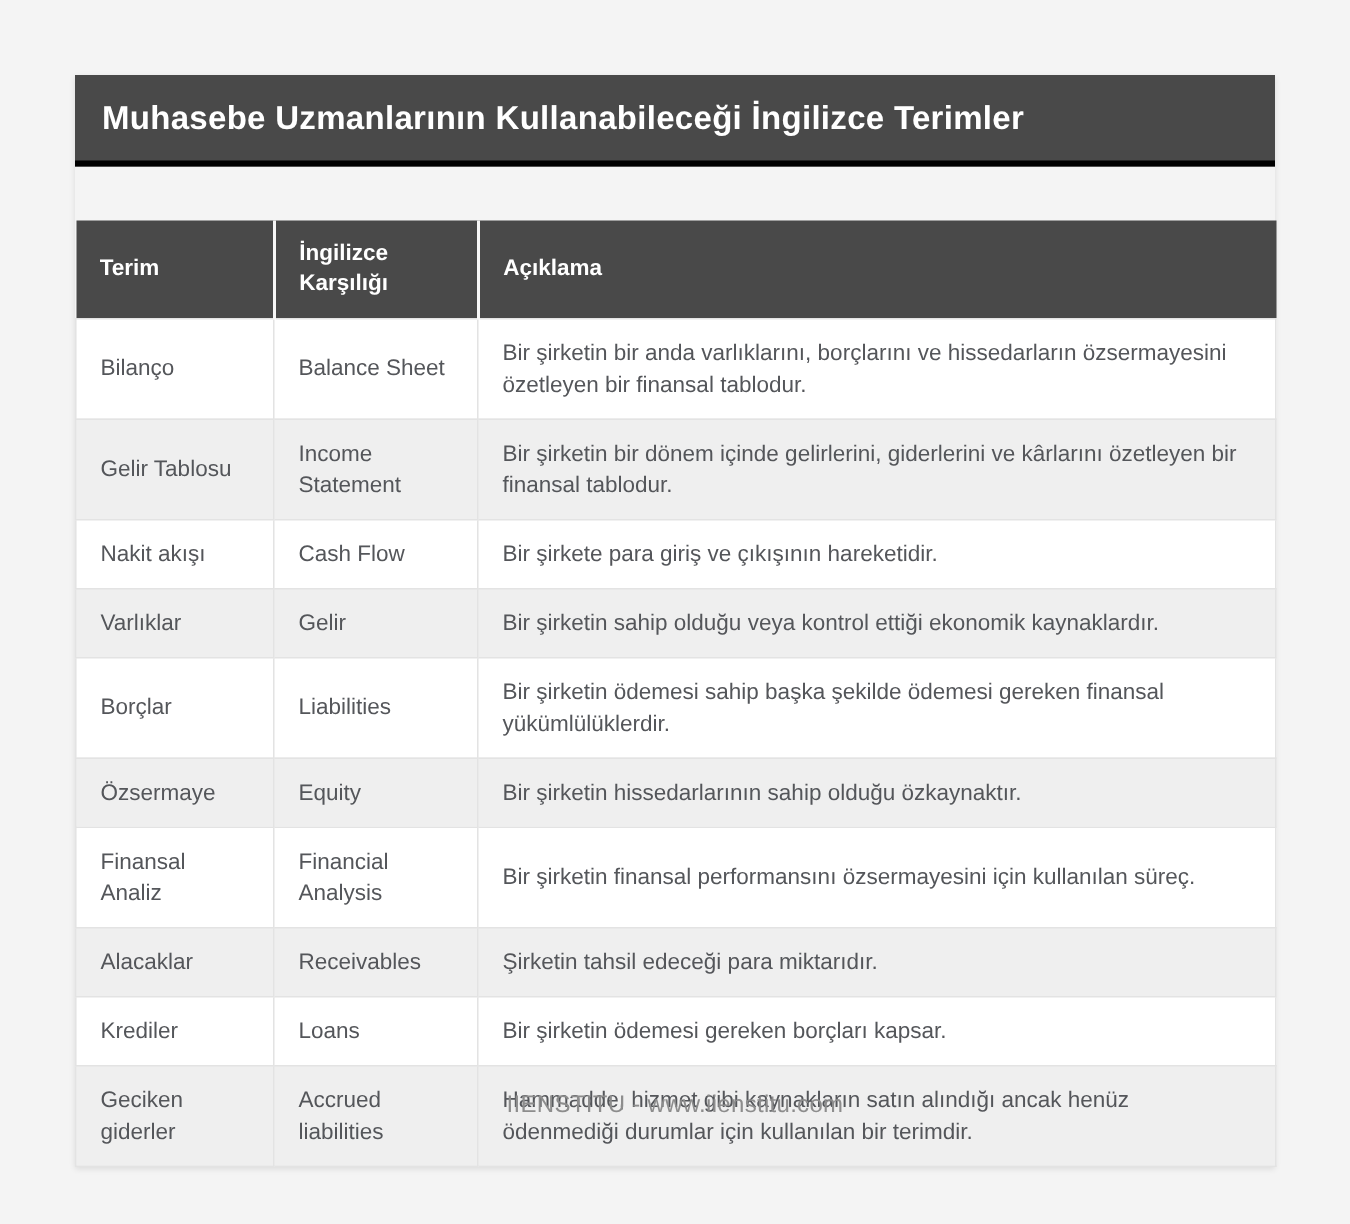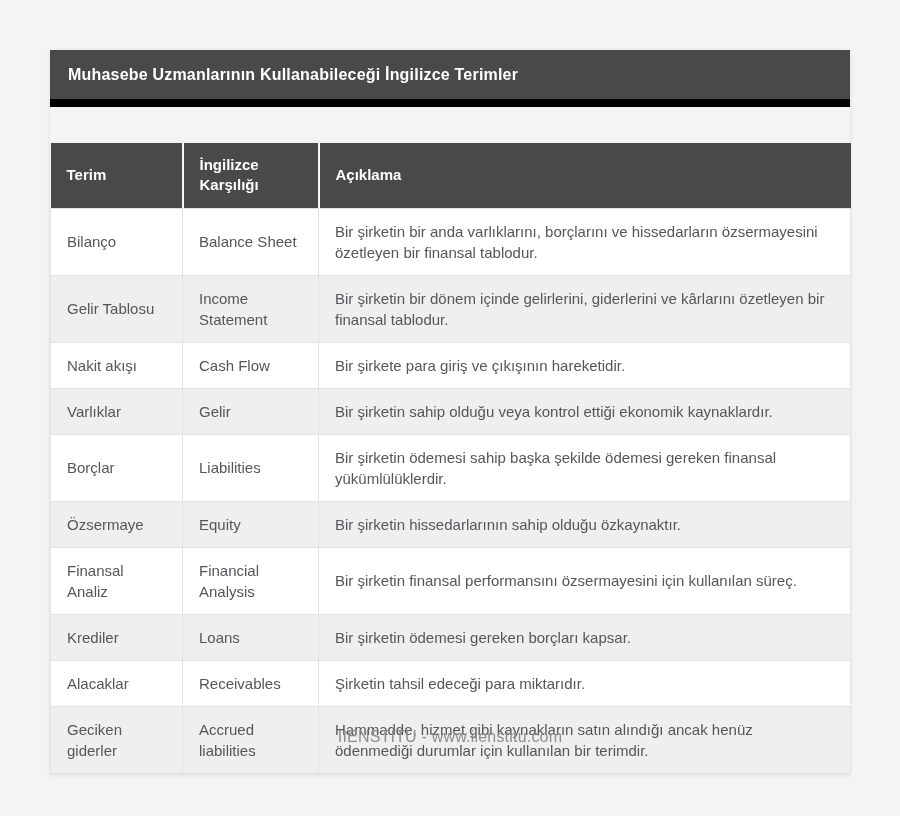--- a/index.html
+++ b/index.html
@@ -16,24 +16,24 @@
   }
   .card {
     position: absolute;
     left: 50px; top: 50px;
     width: 800px;
     box-shadow: 0 1px 4px rgba(0,0,0,0.10);
   }
   .title-bar {
     background: #494949;
     color: #ffffff;
-    font-size: 16px;
+    font-size: 22px;
     font-weight: bold;
     padding: 16px 18px 15px 18px;
-    border-bottom: 8px solid #000000;
+    border-bottom: 4px solid #000000;
     letter-spacing: 0.2px;
   }
   table.terms {
     width: 800px;
     border-collapse: collapse;
     table-layout: fixed;
     margin-top: 36px;
   }
   col.c-term { width: 132px; }
   col.c-english { width: 136px; }
@@ -125,28 +125,28 @@
           <td>Özsermaye</td>
           <td>Equity</td>
           <td>Bir şirketin hissedarlarının sahip olduğu özkaynaktır.</td>
         </tr>
         <tr class="tall">
           <td>Finansal Analiz</td>
           <td>Financial Analysis</td>
           <td>Bir şirketin finansal performansını özsermayesini için kullanılan süreç.</td>
         </tr>
         <tr class="short">
+          <td>Alacaklar</td>
+          <td>Receivables</td>
+          <td>Şirketin tahsil edeceği para miktarıdır.</td>
+        </tr>
+        <tr class="short">
           <td>Krediler</td>
           <td>Loans</td>
           <td>Bir şirketin ödemesi gereken borçları kapsar.</td>
-        </tr>
-        <tr class="short">
-          <td>Alacaklar</td>
-          <td>Receivables</td>
-          <td>Şirketin tahsil edeceği para miktarıdır.</td>
         </tr>
         <tr class="tall">
           <td>Geciken giderler</td>
           <td>Accrued liabilities</td>
           <td>Hammadde, hizmet gibi kaynakların satın alındığı ancak henüz ödenmediği durumlar için kullanılan bir terimdir.</td>
         </tr>
       </tbody>
     </table>
   </div>
 

